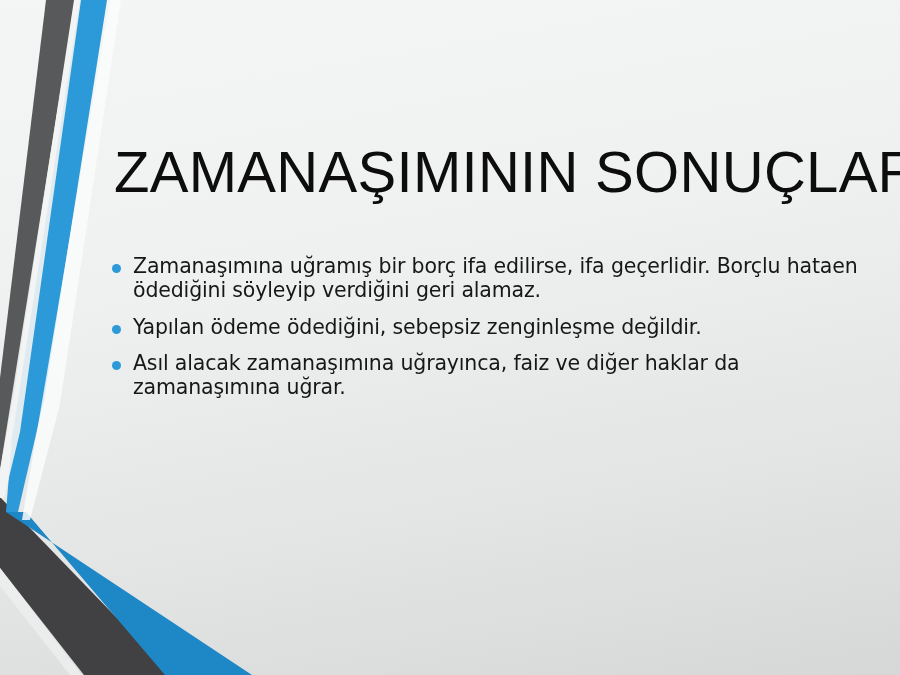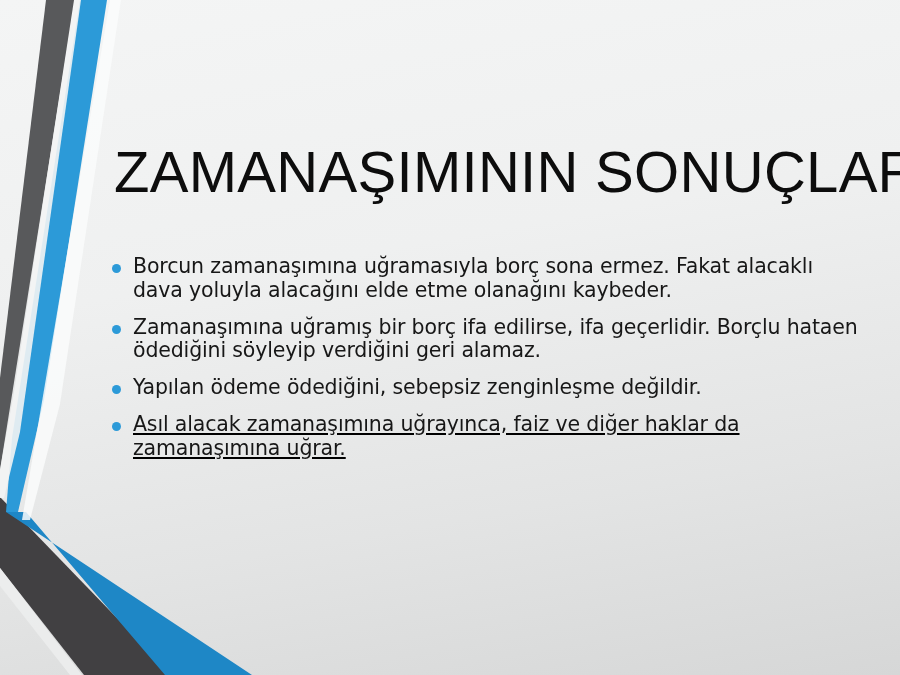--- a/index.html
+++ b/index.html
@@ -48,21 +48,21 @@
     left: 104px;
     top: 255px;
     width: 760px;
   }
   .bullet-row {
     position: relative;
     display: block;
     padding-left: 29px;
     margin-bottom: 13px;
   }
-  .bullet-row:last-child { margin-bottom: 4px; text-decoration: underline; }
+  .bullet-row:last-child { margin-bottom: 4px; }
   .bullet-dot {
     position: absolute;
     left: 8px;
     top: 9px;
     width: 9px;
     height: 9px;
     border-radius: 50%;
     background: #2c9ad8;
   }
   .bullet-text {
@@ -94,24 +94,20 @@
 
     <polygon points="75,0 81,0 20,432 4,498 0,498 0,470" fill="#f3f4f4" opacity="0.9"></polygon>
 
     <polygon points="0,568 0,586 70,675 84,675" fill="#eceded" opacity="0.9"></polygon>
   </svg>
 
   <h1 id="title">ZAMANAŞIMININ SONUÇLARI</h1>
 
   <div id="body">
 
-    <div class="bullet-row">
-      <span class="bullet-dot"></span>
-      <span class="bullet-text">Borcun zamanaşımına uğramasıyla borç sona ermez. Fakat alacaklı dava yoluyla alacağını elde etme olanağını kaybeder.</span>
-    </div>
 
     <div class="bullet-row">
       <span class="bullet-dot"></span>
       <span class="bullet-text">Zamanaşımına uğramış bir borç ifa edilirse, ifa geçerlidir. Borçlu hataen ödediğini söyleyip verdiğini geri alamaz.</span>
     </div>
 
     <div class="bullet-row">
       <span class="bullet-dot"></span>
       <span class="bullet-text">Yapılan ödeme ödediğini, sebepsiz zenginleşme değildir.</span>
     </div>

